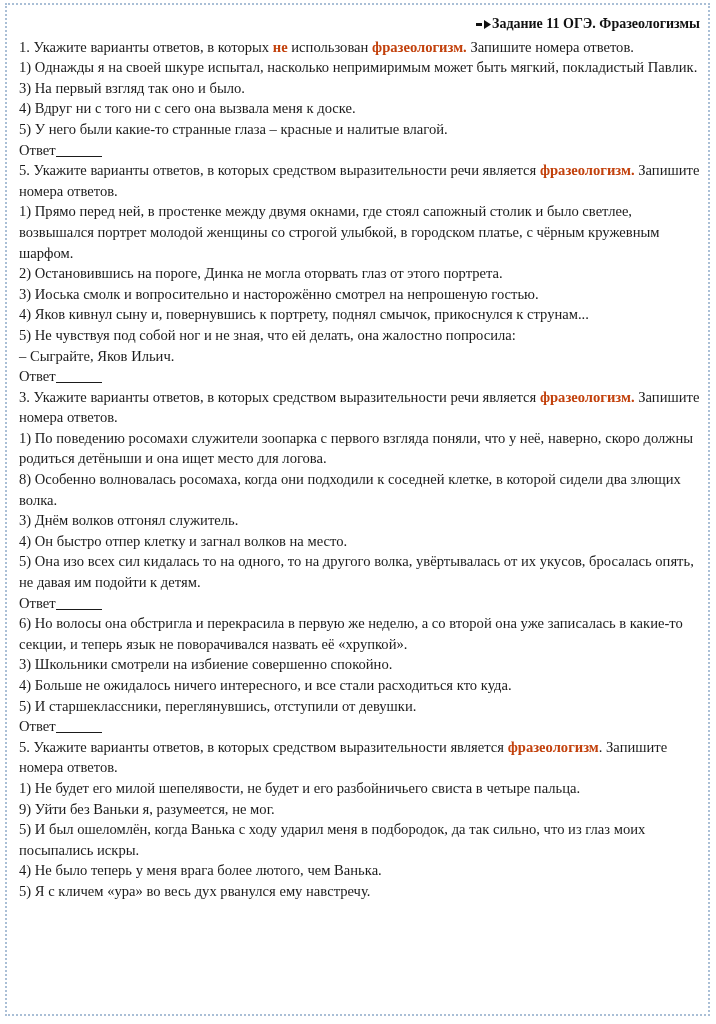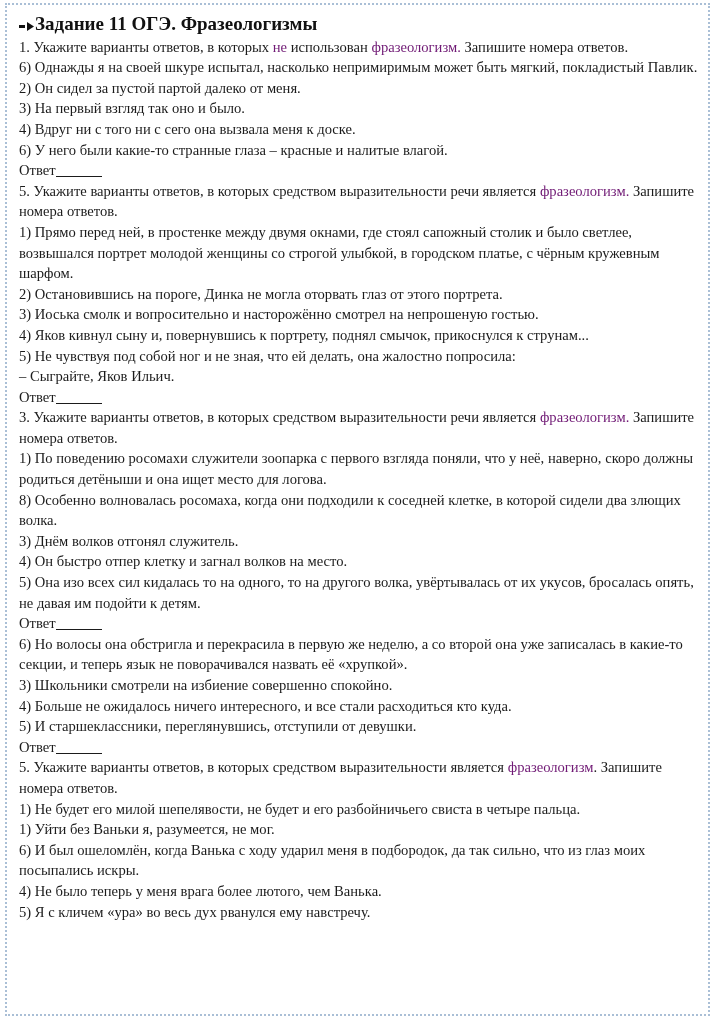--- a/index.html
+++ b/index.html
@@ -21,34 +21,34 @@
   }
   .content {
     position: relative;
     box-sizing: border-box;
     padding: 14px 16px 0 19px;
     width: 100%;
     font-size: 14.6px;
     line-height: 20.6px;
   }
   .title {
-    text-align: left;
+    text-align: right;
     font-weight: bold;
-    font-size: 19px;
+    font-size: 14px;
     color: #111;
     margin: 0 0 1px 0;
     white-space: nowrap;
   }
   .title-arrow {
     display: inline-block;
     vertical-align: -1px;
     margin-right: 1px;
   }
   p { margin: 0; padding: 0; }
-  .b { font-weight: normal; color: #701a75; }
+  .b { font-weight: bold; color: #c2410c; }
   .answer-row { white-space: nowrap; }
   .answer-blank {
     display: inline-block;
     width: 46px;
     height: 13px;
     border-bottom: 1.6px solid #1b1b1b;
     vertical-align: baseline;
     position: relative;
     top: 2px;
   }
@@ -60,25 +60,24 @@
   <div class="border-frame"></div>
   <div class="content">
 
     <p class="title"><span class="title-arrow"><svg width="15" height="9" viewBox="0 0 15 9">
             <rect x="0" y="3" width="6" height="3" fill="#111"></rect>
             <polygon points="8,0 15,4.5 8,9" fill="#111"></polygon>
           </svg></span><span>Задание 11 ОГЭ. Фразеологизмы</span></p>
 
     <div>
       <p><span>1. Укажите варианты ответов, в которых </span><span class="b">не</span><span> использован </span><span class="b">фразеологизм.</span><span> Запишите номера ответов.</span></p>
-      <p>6) Однажды я на своей шкуре испытал, насколько непримиримым может быть мягкий, покладистый Павлик.</p>
-      <p>2)  Он сидел за пустой партой далеко от меня.</p>
+      <p>1) Однажды я на своей шкуре испытал, насколько непримиримым может быть мягкий, покладистый Павлик.</p>
       <p>3) На первый взгляд так оно и было.</p>
       <p>4) Вдруг ни с того ни с сего она вызвала меня к доске.</p>
-      <p>6) У него были какие-то странные глаза – красные и налитые влагой.</p>
+      <p>5) У него были какие-то странные глаза – красные и налитые влагой.</p>
       <p class="answer-row"><span>Ответ</span><span class="answer-blank"></span></p>
     </div>
 
     <div>
       <p><span>5. Укажите варианты ответов, в которых средством выразительности речи является </span><span class="b">фразеологизм.</span><span> Запишите номера ответов.</span></p>
       <p>1) Прямо перед ней, в простенке между двумя окнами, где стоял сапожный столик и было светлее, возвышался портрет молодой женщины со строгой улыбкой, в городском платье, с чёрным кружевным шарфом.</p>
       <p>2) Остановившись на пороге, Динка не могла оторвать глаз от этого портрета.</p>
       <p>3) Иоська смолк и вопросительно и насторожённо смотрел на непрошеную гостью.</p>
       <p>4) Яков кивнул сыну и, повернувшись к портрету, поднял смычок, прикоснулся к струнам...</p>
       <p>5) Не чувствуя под собой ног и не зная, что ей делать, она жалостно попросила:</p>
@@ -100,20 +99,20 @@
       <p>6) Но волосы она обстригла и перекрасила в первую же неделю, а со второй она уже записалась в какие-то секции, и теперь язык не поворачивался назвать её «хрупкой».</p>
       <p>3) Школьники смотрели на избиение совершенно спокойно.</p>
       <p>4) Больше не ожидалось ничего интересного, и все стали расходиться кто куда.</p>
       <p>5) И старшеклассники, переглянувшись, отступили от девушки.</p>
       <p class="answer-row"><span>Ответ</span><span class="answer-blank"></span></p>
     </div>
 
     <div>
       <p><span>5. Укажите варианты ответов, в которых средством выразительности является </span><span class="b">фразеологизм</span><span>. Запишите номера ответов.</span></p>
       <p>1) Не будет его милой шепелявости, не будет и его разбойничьего свиста в четыре пальца.</p>
-      <p>1) Уйти без Ваньки я, разумеется, не мог.</p>
-      <p>6) И был ошеломлён, когда Ванька с ходу ударил меня в подбородок, да так сильно, что из глаз моих посыпались искры.</p>
+      <p>9) Уйти без Ваньки я, разумеется, не мог.</p>
+      <p>5) И был ошеломлён, когда Ванька с ходу ударил меня в подбородок, да так сильно, что из глаз моих посыпались искры.</p>
       <p>4) Не было теперь у меня врага более лютого, чем Ванька.</p>
       <p>5) Я с кличем «ура» во весь дух рванулся ему навстречу.</p>
     </div>
 
   </div>
 </div>
 
 </body></html>

